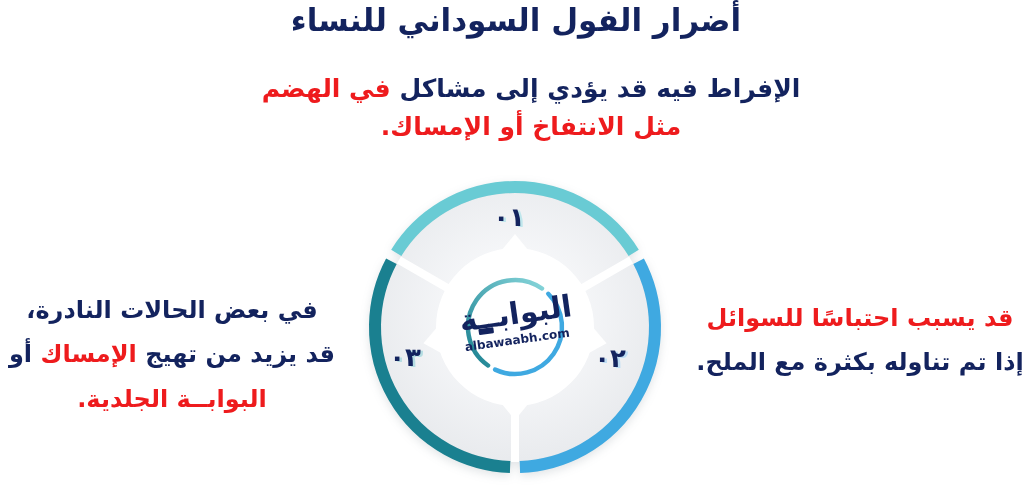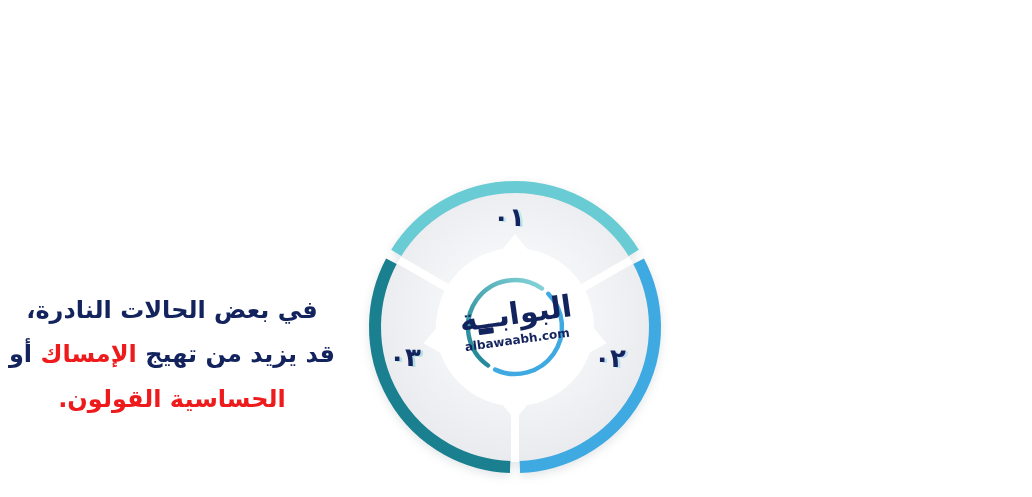--- a/index.html
+++ b/index.html
@@ -21,26 +21,33 @@
   .seg-num{font-family:"DejaVu Sans", sans-serif;font-weight:bold;font-size:26px;fill:#13235e;}
   .seg-num-shadow{font-family:"DejaVu Sans", sans-serif;font-weight:bold;font-size:26px;}
   .logo-main{font-family:"DejaVu Sans", sans-serif;font-weight:bold;font-size:30px;fill:#13235e;}
   .logo-domain{font-family:"DejaVu Sans", sans-serif;font-weight:bold;font-size:12px;fill:#13235e;}
 </style>
 </head>
 <body>
 
 <div class="stage">
 
+  <h1 class="page-title">أضرار الفول السوداني للنساء</h1>
 
+  <p class="fact fact-top">
+    <span class="navy">الإفراط فيه قد يؤدي إلى مشاكل </span><span class="red">في الهضم مثل الانتفاخ أو الإمساك.</span>
+  </p>
 
   <p class="fact fact-left">
-    <span class="navy">في بعض الحالات النادرة، قد يزيد من تهيج </span><span class="red">الإمساك</span><span class="navy"> أو </span><span class="red">الحساسية القولون.</span>
+    <span class="navy">في بعض الحالات النادرة، قد يزيد من تهيج </span><span class="red">الإمساك</span><span class="navy"> أو </span><span class="red">البوابــة الجلدية.</span>
   </p>
 
+  <p class="fact fact-right">
+    <span class="red">قد يسبب احتباسًا للسوائل </span><span class="navy">إذا تم تناوله بكثرة مع الملح.</span>
+  </p>
 
   <div class="donut">
     <svg width="310" height="310" viewBox="0 0 310 310">
       <defs>
         <radialGradient id="sliceGrad" cx="50%" cy="46%" r="56%">
           <stop offset="35%" stop-color="#f7f8fa"></stop>
           <stop offset="100%" stop-color="#e8eaed"></stop>
         </radialGradient>
         <linearGradient id="tealGrad" x1="0%" y1="100%" x2="100%" y2="0%">
           <stop offset="0%" stop-color="#1a8090"></stop>

